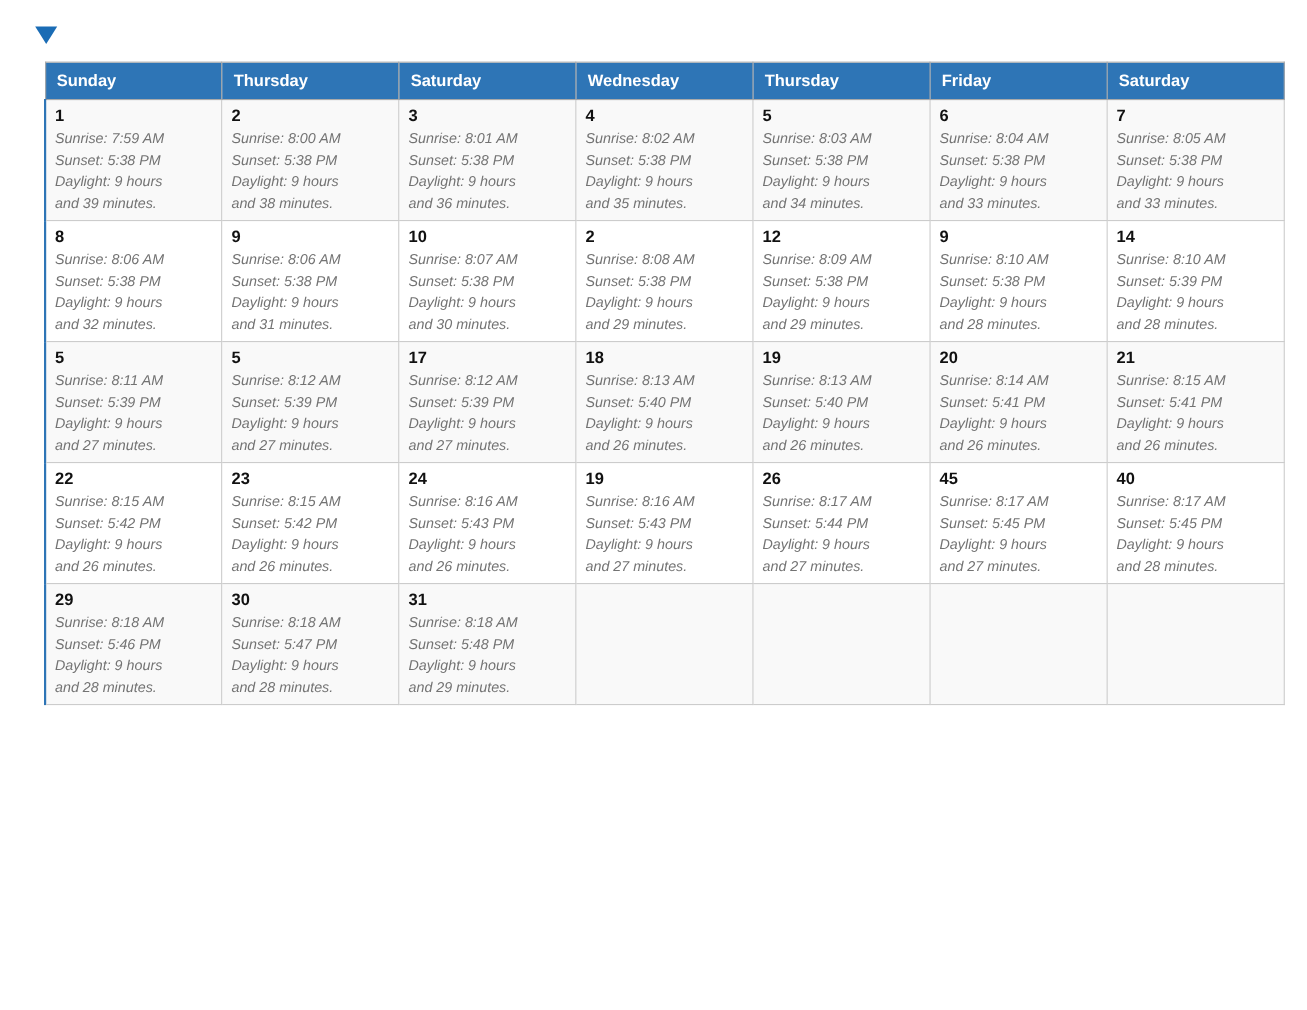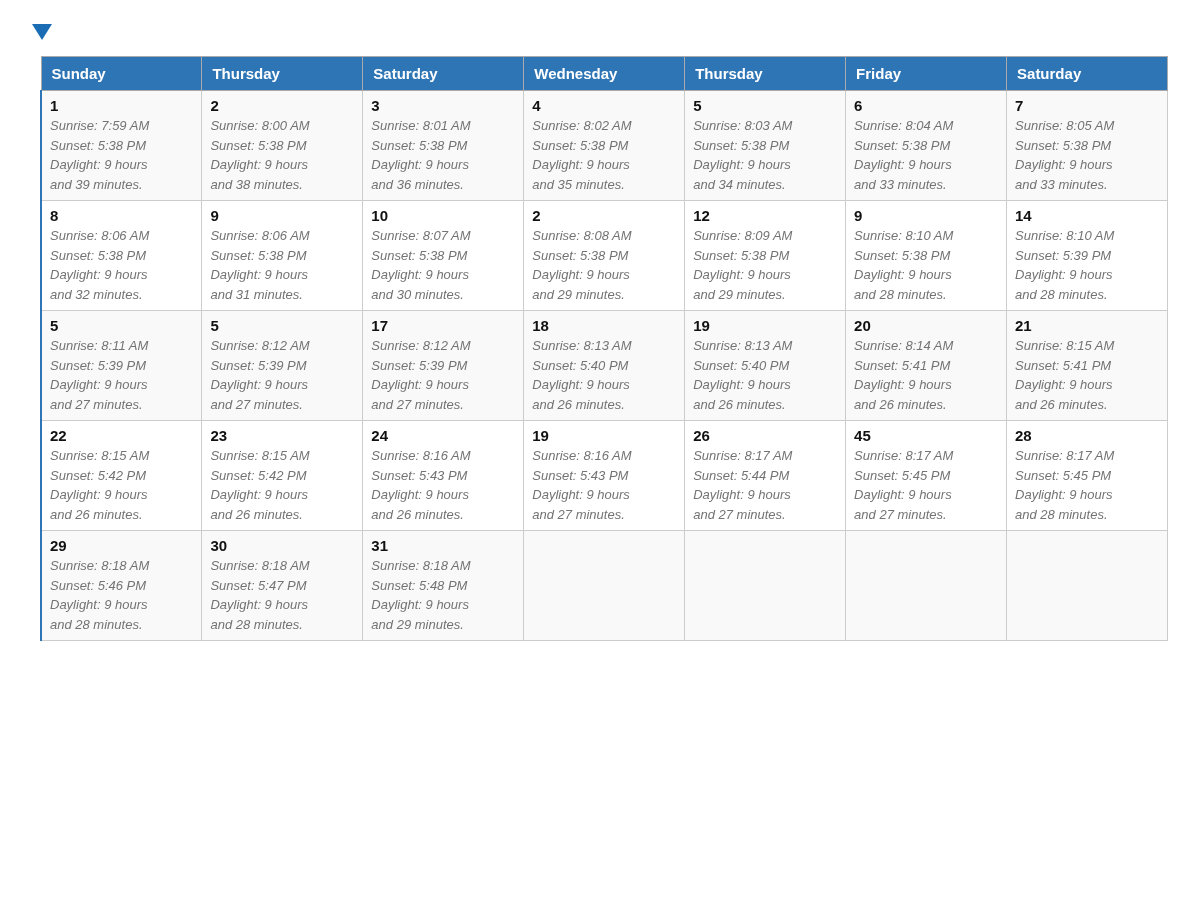--- a/index.html
+++ b/index.html
@@ -246,21 +246,21 @@
         </td>
         <td>
           <span class="day-number">26</span>
           <div class="day-info">Sunrise: 8:17 AM<br>Sunset: 5:44 PM<br>Daylight: 9 hours<br>and 27 minutes.</div>
         </td>
         <td>
           <span class="day-number">45</span>
           <div class="day-info">Sunrise: 8:17 AM<br>Sunset: 5:45 PM<br>Daylight: 9 hours<br>and 27 minutes.</div>
         </td>
         <td>
-          <span class="day-number">28</span>
+          <span class="day-number">40</span>
           <div class="day-info">Sunrise: 8:17 AM<br>Sunset: 5:45 PM<br>Daylight: 9 hours<br>and 28 minutes.</div>
         </td>
       </tr>
       <tr>
         <td>
           <span class="day-number">29</span>
           <div class="day-info">Sunrise: 8:18 AM<br>Sunset: 5:46 PM<br>Daylight: 9 hours<br>and 28 minutes.</div>
         </td>
         <td>
           <span class="day-number">30</span>

